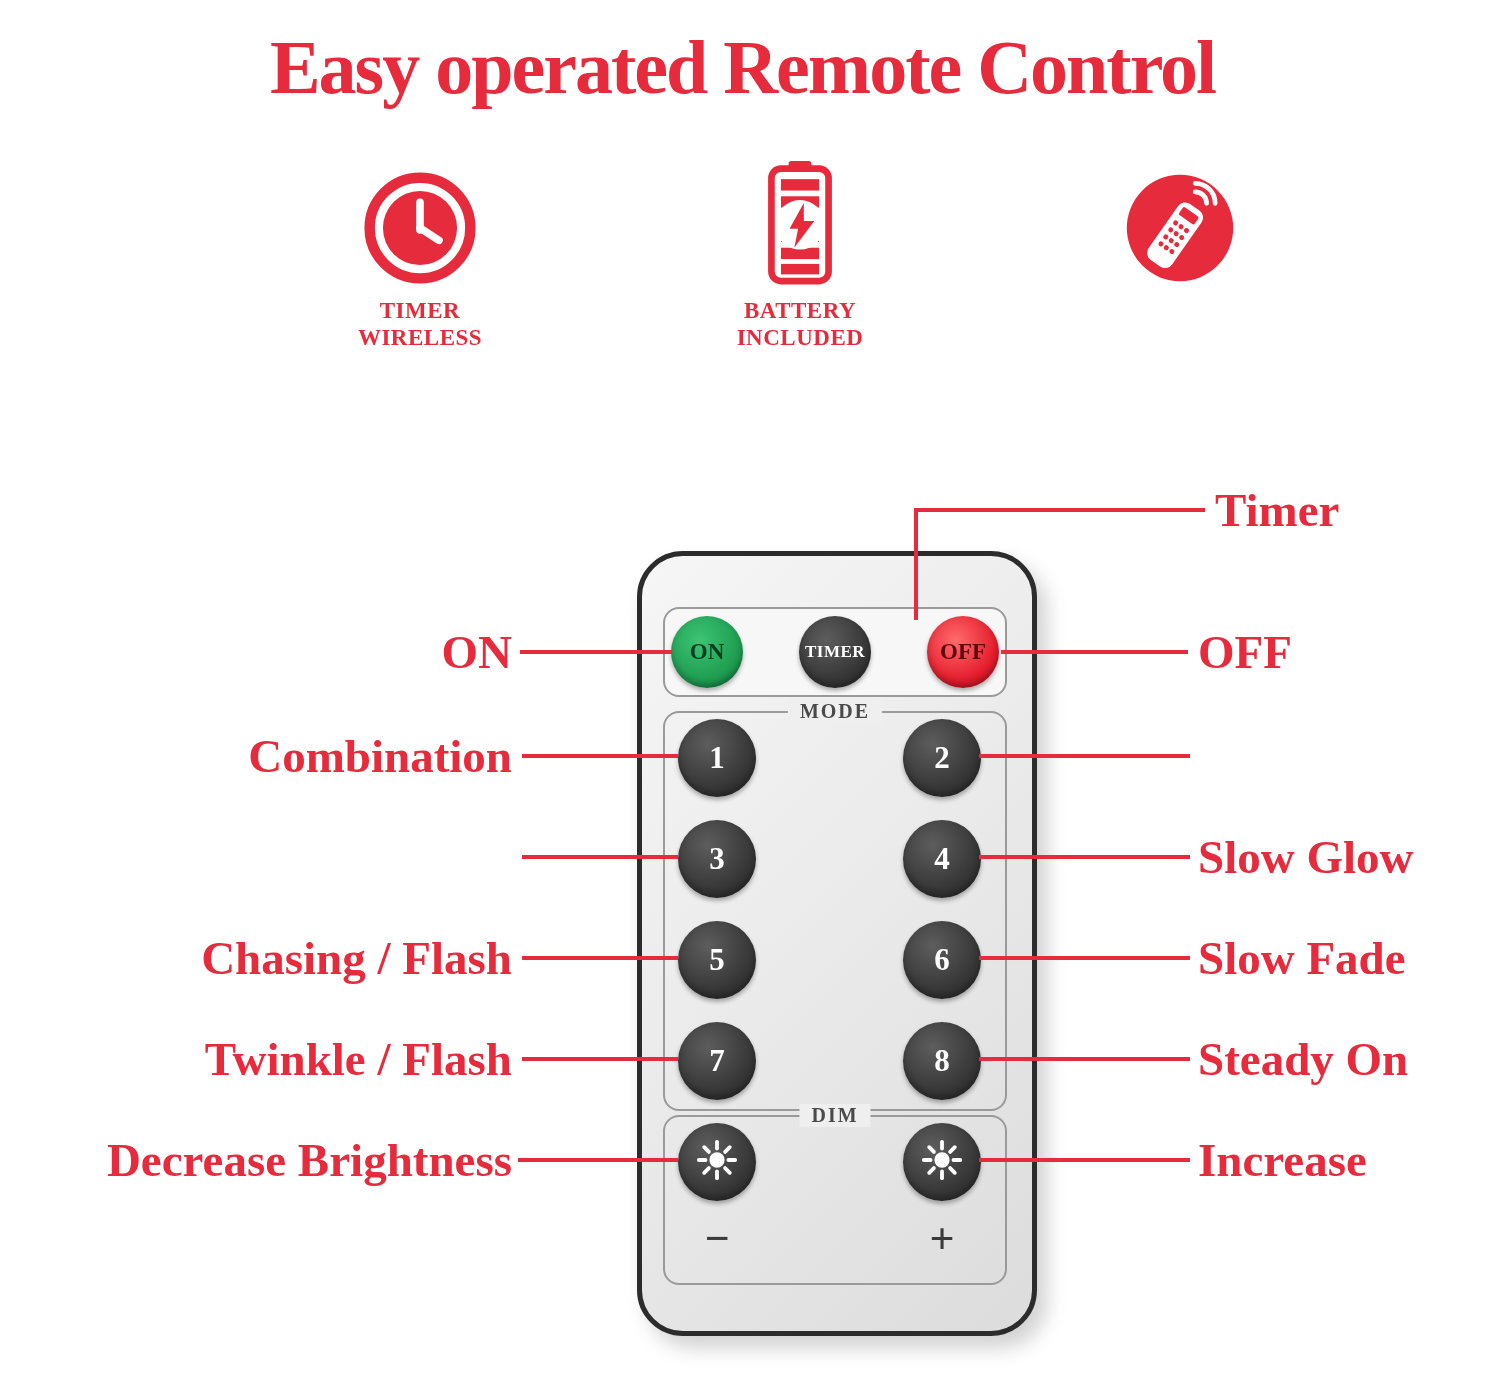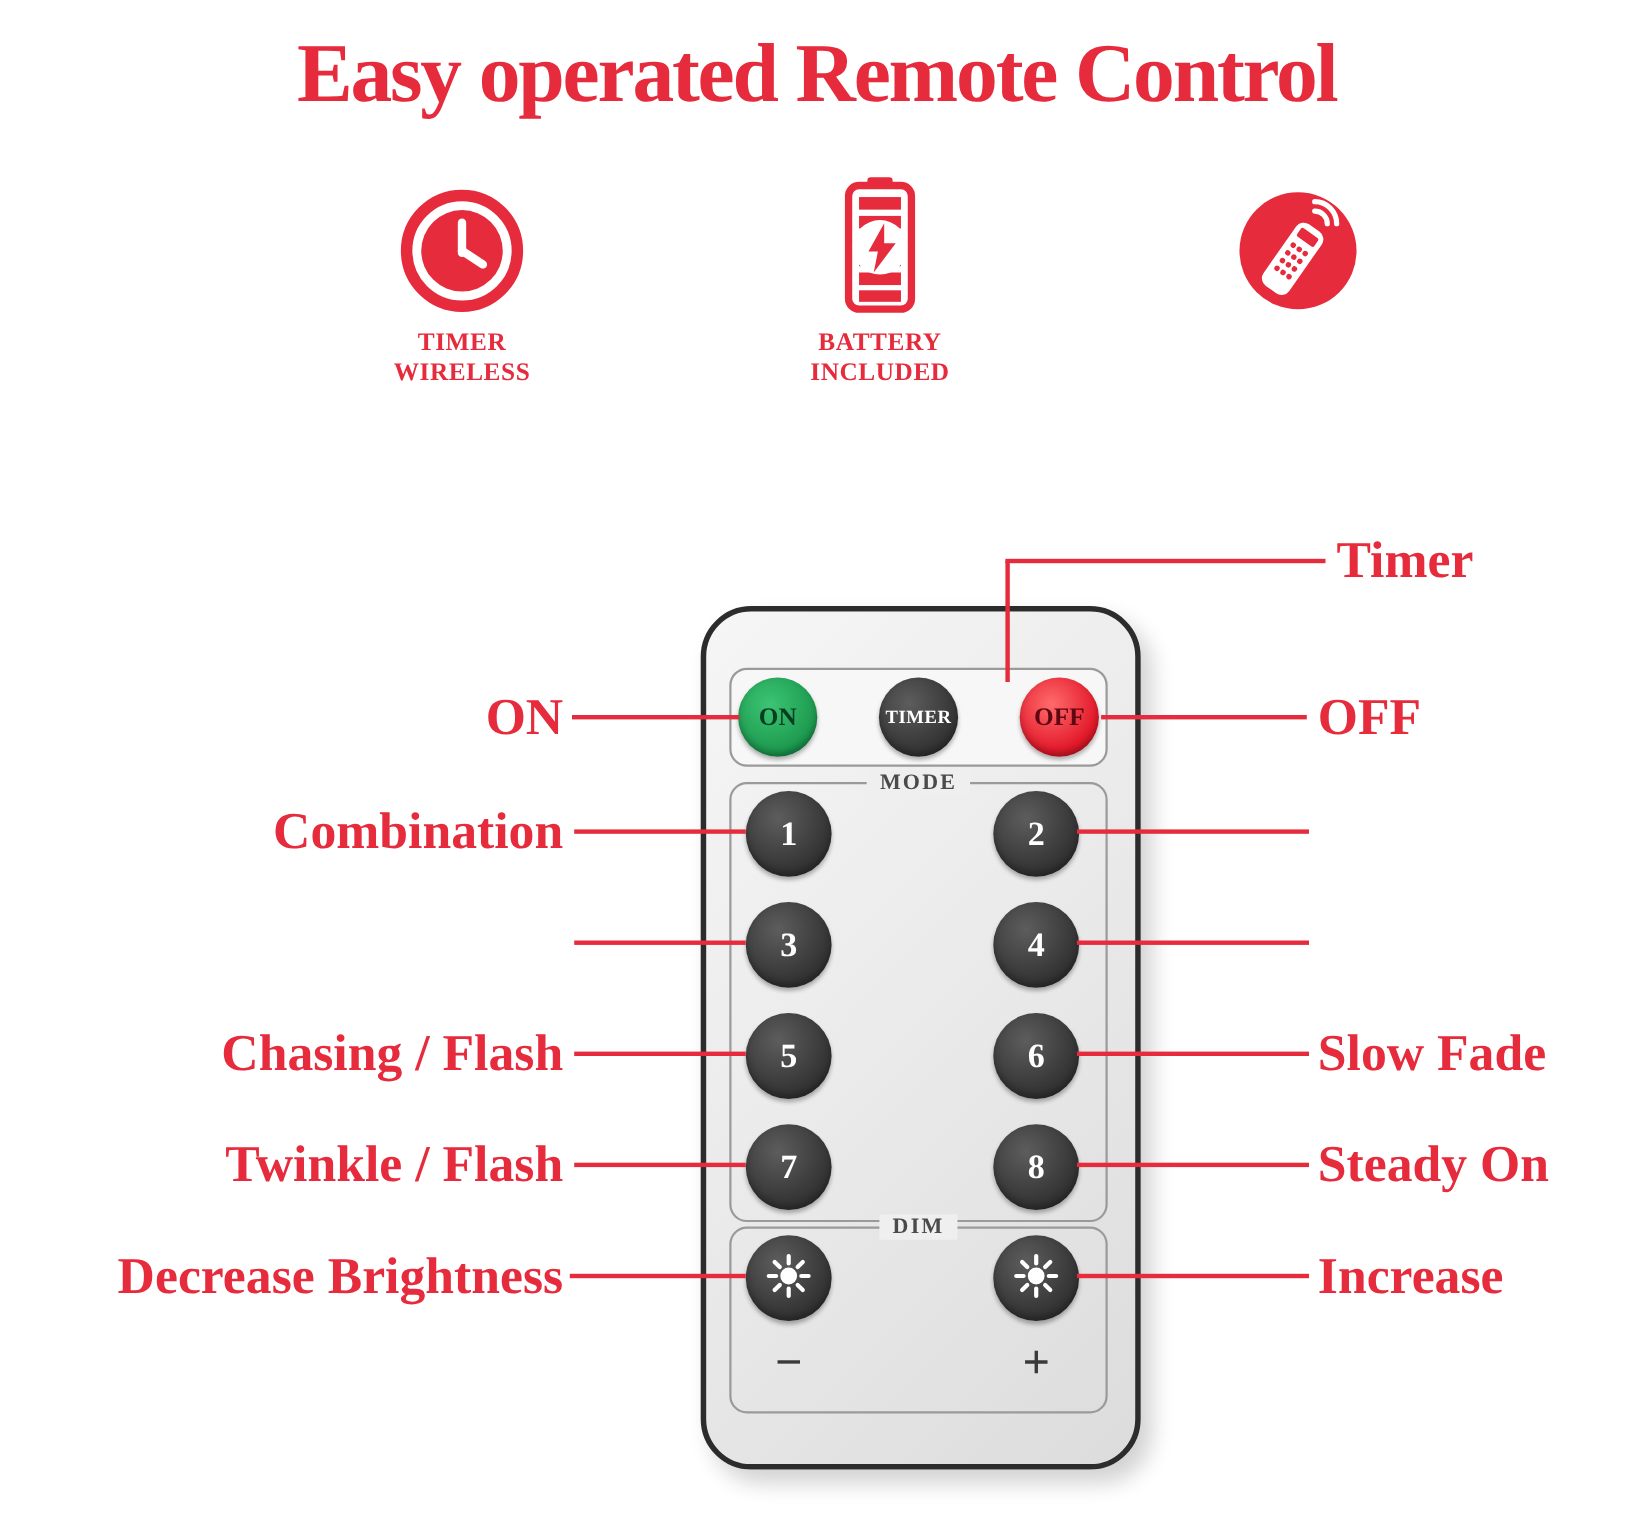--- a/index.html
+++ b/index.html
@@ -220,20 +220,21 @@
   <div class="cline h" style="left:518px;top:1134px;width:160px;"></div>
   <div class="cline h" style="left:979px;top:1134px;width:211px;"></div>
 
   <div class="callout" style="left:1215px;top:486px;">Timer</div>
 
   <div class="callout left" style="right:973px;top:628px;">ON</div>
   <div class="callout" style="left:1198px;top:628px;">OFF</div>
 
   <div class="callout left" style="right:973px;top:732px;">Combination</div>
 
+  <div class="callout" style="left:1198px;top:833px;">Slow Glow</div>
 
   <div class="callout left" style="right:973px;top:934px;">Chasing / Flash</div>
   <div class="callout" style="left:1198px;top:934px;">Slow Fade</div>
 
   <div class="callout left" style="right:973px;top:1035px;">Twinkle / Flash</div>
   <div class="callout" style="left:1198px;top:1035px;">Steady On</div>
 
   <div class="callout left" style="right:973px;top:1136px;">Decrease Brightness</div>
   <div class="callout" style="left:1198px;top:1136px;">Increase</div>
 

